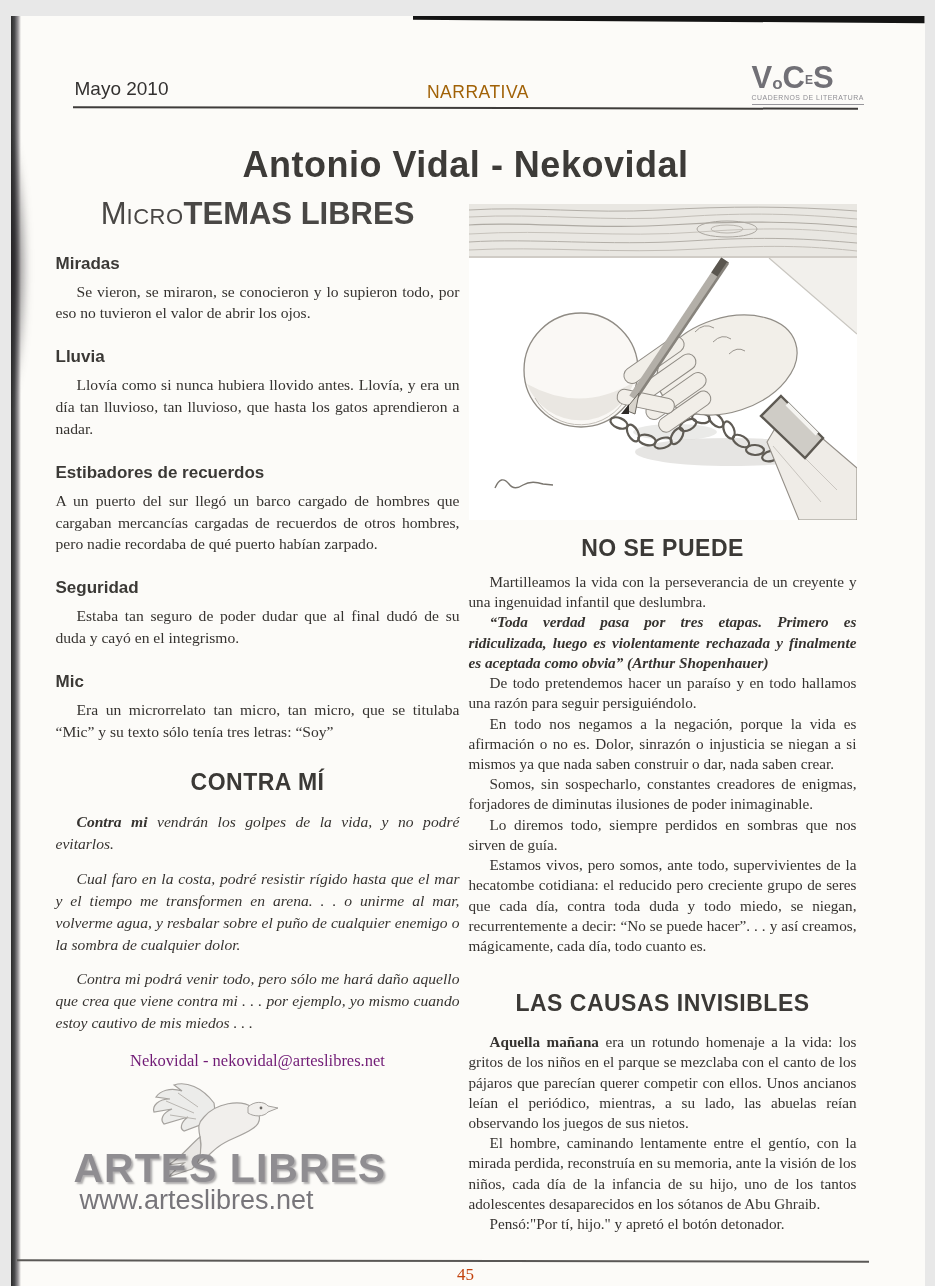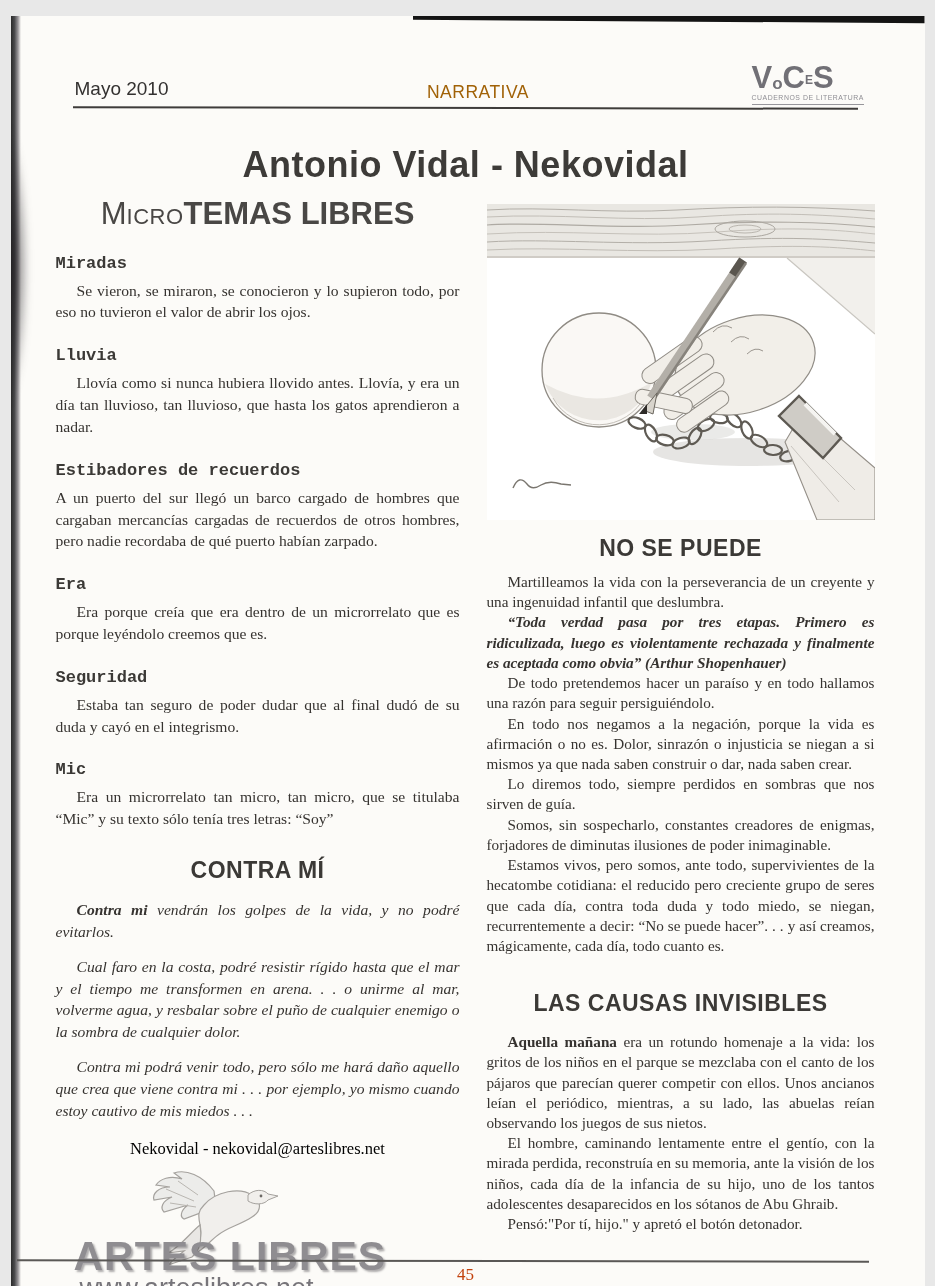--- a/index.html
+++ b/index.html
@@ -20,32 +20,32 @@
   .voces .row{display:flex;align-items:flex-end;}
   .voces .big{font-size:31px;font-weight:700;}
   .voces .small-o{font-size:17px;font-weight:700;transform:translateY(-1px);}
   .voces .small-e{font-size:12px;font-weight:700;transform:translateY(-7px);}
   .voces .sub{margin-top:2px;font-size:6.9px;letter-spacing:.55px;color:#8e8d93;border-bottom:1.5px solid #97969b;padding-bottom:2px;white-space:nowrap;}
   
   .title{position:absolute;left:0;top:128px;width:910px;text-align:center;
     font-family:"Liberation Sans",sans-serif;font-weight:700;font-size:36px;color:#3d3b38;letter-spacing:.5px;}
   
   .col-left{position:absolute;left:45px;top:182px;width:404px;}
-  .col-right{position:absolute;left:476px;top:186px;width:388px;}
+  .col-right{position:absolute;left:458px;top:186px;width:388px;}
   .micro-title{text-align:center;font-family:"Liberation Sans",sans-serif;color:#494745;margin:0 0 2px 0;line-height:1.05;}
   .micro-title .mt-m{font-size:31px;font-weight:400;}
   .micro-title .mt-icro{font-size:22px;font-weight:400;letter-spacing:.5px;}
   .micro-title .mt-rest{font-size:31px;font-weight:700;}
-  .h-story{font-family:Liberation Mono, monospace;font-weight:700;font-size:17px;color:#3b3936;margin:23px 0 7px 0;}
+  .h-story{font-family:Liberation Sans, sans-serif;font-weight:700;font-size:17px;color:#3b3936;margin:23px 0 7px 0;}
   .body{font-size:15.6px;line-height:1.4;text-align:justify;margin:0;color:#363330;}
   .indent{text-indent:21px;}
   .center-h{font-family:"Liberation Sans",sans-serif;font-weight:700;font-size:23px;color:#3b3936;text-align:center;margin:27px 0 15px 0;letter-spacing:.5px;}
   .ital{font-style:italic;}
   .sp{margin-top:13px;}
-  .byline{text-align:center;font-size:16.5px;margin-top:17px;color:#000000;}
+  .byline{text-align:center;font-size:16.5px;margin-top:17px;color:#701a75;}
   
   .al-logo{position:relative;margin-top:2px;height:150px;}
   .al-dove{position:absolute;left:88px;top:0;width:150px;height:105px;}
   .al-name{position:absolute;left:18px;top:72px;font-family:"Liberation Sans",sans-serif;font-weight:700;font-size:41px;letter-spacing:1px;color:#8f8d91;text-shadow:2px 2px 2px rgba(60,58,62,.4);white-space:nowrap;}
   .al-url{position:absolute;left:24px;top:112px;font-family:"Liberation Sans",sans-serif;font-size:27px;color:#77757a;white-space:nowrap;}
   
   .illus{display:block;width:388px;height:318px;}
   .rc .body{font-size:15.2px;line-height:1.33;}
   .quote{font-weight:700;}
   .gap-big{margin-top:34px;}
@@ -87,24 +87,20 @@
       <h3 class="h-story">Miradas</h3>
       <p class="body indent">Se vieron, se miraron, se conocieron y lo supieron todo, por eso no tuvieron el valor de abrir los ojos.</p>
     </section>
     <section>
       <h3 class="h-story">Lluvia</h3>
       <p class="body indent">Llovía como si nunca hubiera llovido antes. Llovía, y era un día tan lluvioso, tan lluvioso, que hasta los gatos aprendieron a nadar.</p>
     </section>
     <section>
       <h3 class="h-story">Estibadores de recuerdos</h3>
       <p class="body">A un puerto del sur llegó un barco cargado de hombres que cargaban mercancías cargadas de recuerdos de otros hombres, pero nadie recordaba de qué puerto habían zarpado.</p>
-    </section>
-    <section>
-      <h3 class="h-story">Era</h3>
-      <p class="body indent">Era porque creía que era dentro de un microrrelato que es porque leyéndolo creemos que es.</p>
     </section>
     <section>
       <h3 class="h-story">Seguridad</h3>
       <p class="body indent">Estaba tan seguro de poder dudar que al final dudó de su duda y cayó en el integrismo.</p>
     </section>
     <section>
       <h3 class="h-story">Mic</h3>
       <p class="body indent">Era un microrrelato tan micro, tan micro, que se titulaba “Mic” y su texto sólo tenía tres letras: “Soy”</p>
     </section>
 
@@ -201,22 +197,22 @@
       <polygon points="152,212 160,202 160,212" fill="#2e2b28"></polygon>
 
       <path d="M26 286 q6 -14 14 -4 q5 7 14 1 q8 -5 20 -1 l10 1" stroke="#7a766f" stroke-width="1.4" fill="none"></path>
     </svg>
 
     <h3 class="center-h" style="margin-top:15px;margin-bottom:10px;">NO SE PUEDE</h3>
     <p class="body indent">Martilleamos la vida con la perseverancia de un creyente y una ingenuidad infantil que deslumbra.</p>
     <p class="body indent ital quote">“Toda verdad pasa por tres etapas. Primero es ridiculizada, luego es violentamente rechazada y finalmente es aceptada como obvia” (Arthur Shopenhauer)</p>
     <p class="body indent">De todo pretendemos hacer un paraíso y en todo hallamos una razón para seguir persiguiéndolo.</p>
     <p class="body indent">En todo nos negamos a la negación, porque la vida es afirmación o no es. Dolor, sinrazón o injusticia se niegan a si mismos ya que nada saben construir o dar, nada saben crear.</p>
+    <p class="body indent">Somos, sin sospecharlo, constantes creadores de enigmas, forjadores de diminutas ilusiones de poder inimaginable.</p>
     <p class="body indent">Lo diremos todo, siempre perdidos en sombras que nos sirven de guía.</p>
-    <p class="body indent">Somos, sin sospecharlo, constantes creadores de enigmas, forjadores de diminutas ilusiones de poder inimaginable.</p>
     <p class="body indent">Estamos vivos, pero somos, ante todo, supervivientes de la hecatombe cotidiana: el reducido pero creciente grupo de seres que cada día, contra toda duda y todo miedo, se niegan, recurrentemente a decir: “No se puede hacer”. . . y así creamos, mágicamente, cada día, todo cuanto es.</p>
 
     <h3 class="center-h gap-big">LAS CAUSAS INVISIBLES</h3>
     <p class="body indent"><strong class="lead-b">Aquella mañana</strong><span> era un rotundo homenaje a la vida: los gritos de los niños en el parque se mezclaba con el canto de los pájaros que parecían querer competir con ellos. Unos ancianos leían el periódico, mientras, a su lado, las abuelas reían observando los juegos de sus nietos.</span></p>
     <p class="body indent">El hombre, caminando lentamente entre el gentío, con la mirada perdida, reconstruía en su memoria, ante la visión de los niños, cada día de la infancia de su hijo, uno de los tantos adolescentes desaparecidos en los sótanos de Abu Ghraib.</p>
     <p class="body indent">Pensó:"Por tí, hijo." y apretó el botón detonador.</p>
   </div>
 
   <div class="ftr-rule"></div>
   <div class="ftr-num">45</div>

